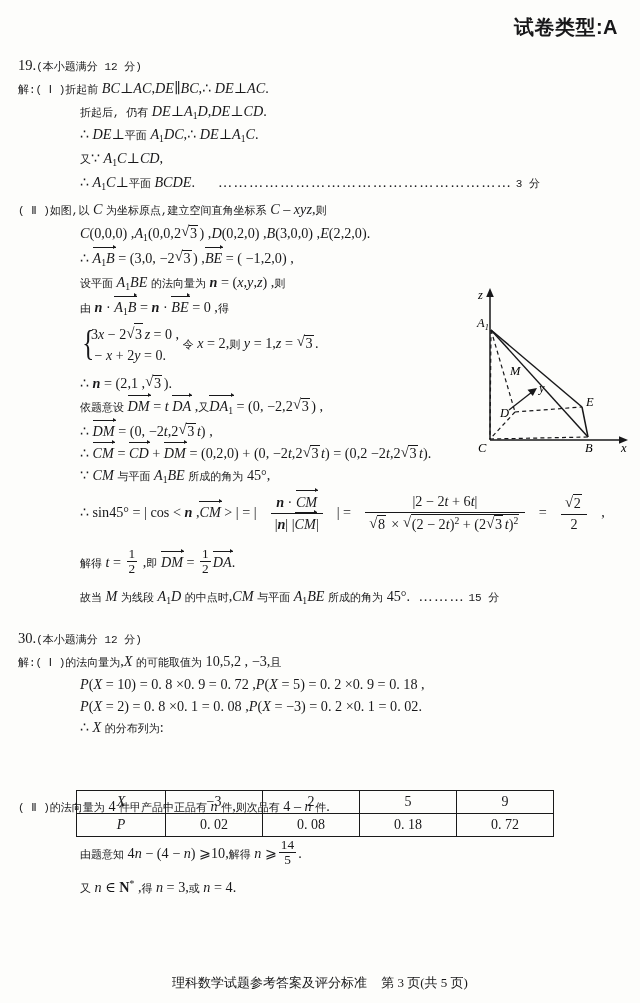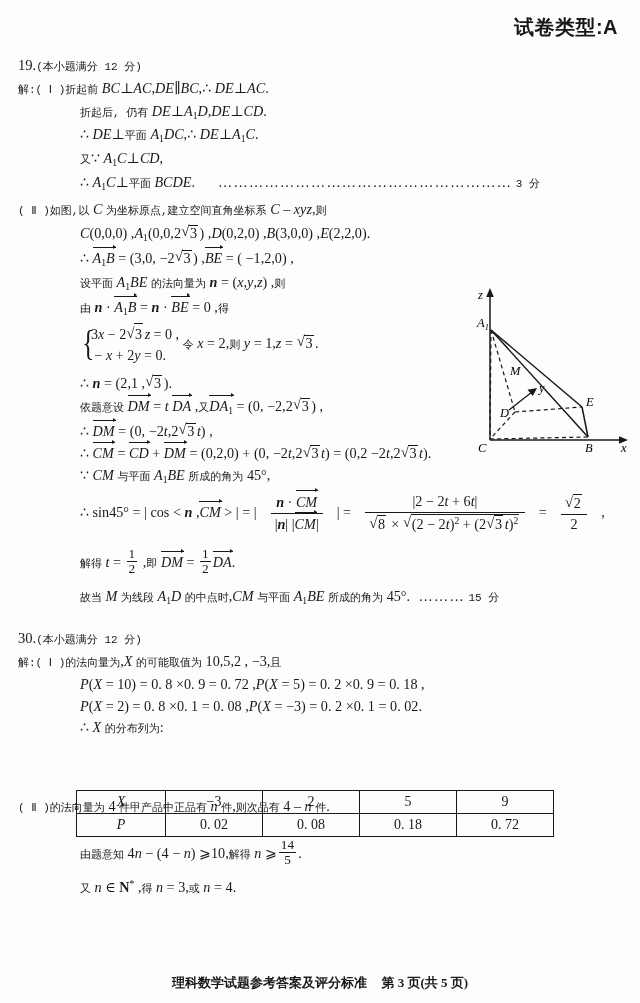--- a/index.html
+++ b/index.html
@@ -196,21 +196,20 @@
 
   
   .footer {
     position: absolute;
     bottom: 11px;
     left: 0;
     width: 640px;
     text-align: center;
     font-family: "DejaVu Sans", "Liberation Sans", sans-serif;
     font-size: 13px;
-    font-weight: bold;
   }
   .footer .pg { font-family: "Liberation Serif", serif; }
 </style>
 </head>
 <body>
 
 <div class="page">
 
   <div class="doc-header">试卷类型:A</div>
 

